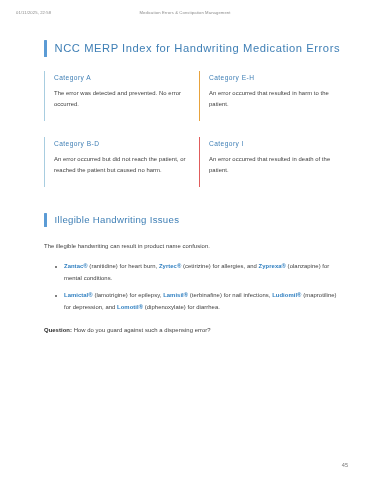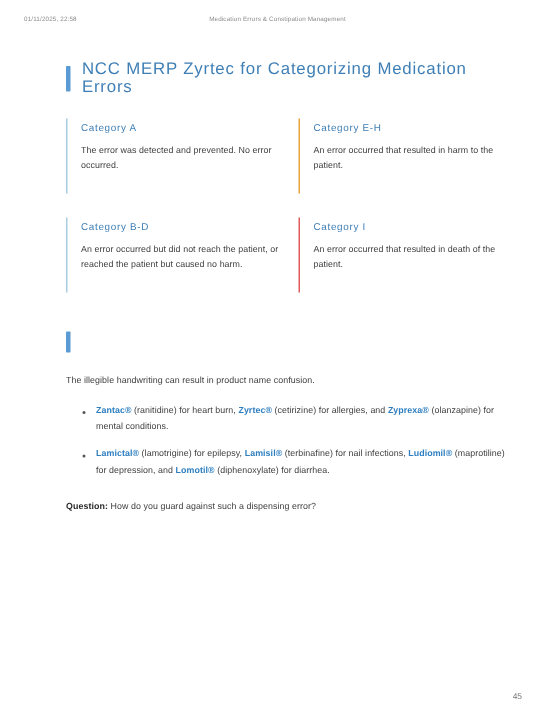--- a/index.html
+++ b/index.html
@@ -178,21 +178,21 @@
 
   <div class="doc-header">
     <span class="hdr-left">01/11/2025, 22:58</span>
     <span class="hdr-center">Medication Errors &amp; Constipation Management</span>
   </div>
 
   <div class="content">
 
     <div class="section-heading">
       <span class="accent-bar" style="background: rgb(91, 155, 213);"></span>
-      <span class="heading-text">NCC MERP Zyrtec for Categorizing Medication Errors</span>
+      <span class="heading-text">NCC MERP Index for Handwriting Medication Errors</span>
     </div>
 
     <div class="card-grid">
 
       <div class="cat-card accent-blue" style="border-left-color: rgb(168, 205, 224);">
         <div class="cat-title">Category A</div>
         <div class="cat-desc">The error was detected and prevented. No error occurred.</div>
       </div>
 
       <div class="cat-card accent-amber" style="border-left-color: rgb(232, 163, 61);">
@@ -207,20 +207,21 @@
 
       <div class="cat-card accent-red" style="border-left-color: rgb(224, 92, 92);">
         <div class="cat-title">Category I</div>
         <div class="cat-desc">An error occurred that resulted in death of the patient.</div>
       </div>
 
     </div>
 
     <div class="section-heading sub">
       <span class="accent-bar" style="background: rgb(91, 155, 213);"></span>
+      <span class="heading-text">Illegible Handwriting Issues</span>
     </div>
 
     <p class="intro-text">The illegible handwriting can result in product name confusion.</p>
 
     <ul class="drug-list">
       <li><span class="drug-name">Zantac®</span><span> (ranitidine) for heart burn, </span><span class="drug-name">Zyrtec®</span><span> (cetirizine) for allergies, and </span><span class="drug-name">Zyprexa®</span><span> (olanzapine) for mental conditions.</span></li>
       <li><span class="drug-name">Lamictal®</span><span> (lamotrigine) for epilepsy, </span><span class="drug-name">Lamisil®</span><span> (terbinafine) for nail infections, </span><span class="drug-name">Ludiomil®</span><span> (maprotiline) for depression, and </span><span class="drug-name">Lomotil®</span><span> (diphenoxylate) for diarrhea.</span></li>
     </ul>
 
     <p class="question-line">

